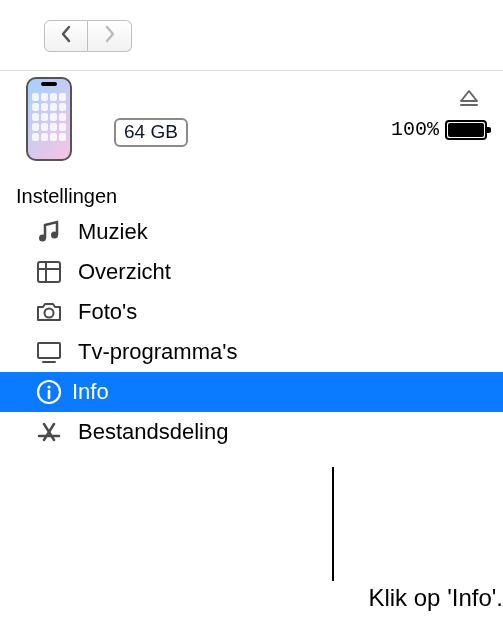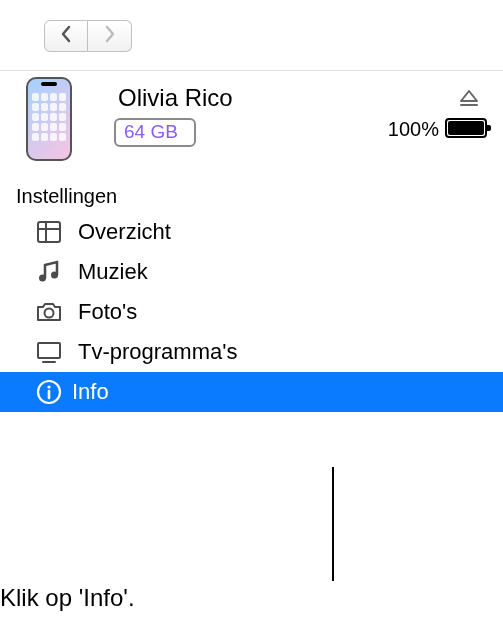--- a/index.html
+++ b/index.html
@@ -73,38 +73,40 @@
     top: 13px;
     font-size: 24px;
     font-weight: 400;
   }
   .capacity {
     position: absolute;
     left: 114px;
     top: 47px;
     border: 2px solid #8a8a8a;
     border-radius: 6px;
-    padding: 1px 16px 2px 8px;
+    padding: 1px 8px 2px 8px;
     font-size: 19px;
-    color: #8b5cf6;
+    color: #0f172a;
     font-weight: 500;
   }
 
   .eject {
     position: absolute;
     right: 22px;
     top: 14px;
     width: 24px; height: 24px;
   }
   .battery-area {
     position: absolute;
     right: 16px;
     top: 47px;
     display: flex;
+    align-items: center;
     gap: 6px;
+    font-family: Liberation Mono, monospace;
   }
   .battery-pct {
     font-size: 20px;
   }
   .battery-icon {
     width: 42px; height: 20px; position: relative;
     border: 2px solid #000; border-radius: 4px;
     box-sizing: border-box;
   }
   .battery-icon::after {
@@ -148,21 +150,21 @@
     top: 467px;
     width: 2px;
     height: 114px;
     background: #000;
   }
   .callout-text {
     position: absolute;
     left: 0;
     right: 0;
     top: 584px;
-    text-align: left;
+    text-align: right;
     font-size: 24px;
   }
 </style>
 </head>
 <body>
 
 <div class="toolbar">
   <div class="nav-buttons">
     <div class="nav-btn">
       <span class="icon">
@@ -199,21 +201,20 @@
       <span></span>
         <span></span>
         <span></span>
         <span></span>
       <span></span>
         <span></span>
         <span></span>
         <span></span>
     </div>
   </div>
-  <div class="device-name">Olivia Rico</div>
   <div class="capacity">64 GB</div>
 
   <div class="eject">
     <svg viewBox="0 0 24 24">
         <path d="M4 16 L12 6 L20 16 Z" fill="none" stroke="#666" stroke-width="2" stroke-linejoin="round"></path>
         <line x1="4" y1="20" x2="20" y2="20" stroke="#666" stroke-width="2" stroke-linecap="round"></line>
       </svg>
   </div>
 
   <div class="battery-area">
@@ -223,40 +224,40 @@
       </span>
   </div>
 </div>
 
 <div class="section-title">Instellingen</div>
 
 <ul class="settings">
     <li>
       <span class="icon">
         <svg width="28" height="28" viewBox="0 0 28 28">
+        <path d="M10 20 V7 L22 4 V17" fill="none" stroke="#4a4a4a" stroke-width="2.5" stroke-linecap="round"></path>
+        <circle cx="7.5" cy="20" r="3.5" fill="#4a4a4a"></circle>
+        <circle cx="19.5" cy="17" r="3.5" fill="#4a4a4a"></circle>
+      </svg>
+      </span>
+      <span>Muziek</span>
+    </li>
+    <li>
+      <span class="icon">
+        <svg width="28" height="28" viewBox="0 0 28 28">
         <rect x="3" y="4" width="22" height="20" rx="2" fill="none" stroke="#4a4a4a" stroke-width="2"></rect>
         <line x1="3" y1="11" x2="25" y2="11" stroke="#4a4a4a" stroke-width="2"></line>
         <line x1="11" y1="4" x2="11" y2="24" stroke="#4a4a4a" stroke-width="2"></line>
       </svg>
       </span>
       <span>Overzicht</span>
     </li>
     <li>
       <span class="icon">
         <svg width="28" height="28" viewBox="0 0 28 28">
-        <path d="M10 20 V7 L22 4 V17" fill="none" stroke="#4a4a4a" stroke-width="2.5" stroke-linecap="round"></path>
-        <circle cx="7.5" cy="20" r="3.5" fill="#4a4a4a"></circle>
-        <circle cx="19.5" cy="17" r="3.5" fill="#4a4a4a"></circle>
-      </svg>
-      </span>
-      <span>Muziek</span>
-    </li>
-    <li>
-      <span class="icon">
-        <svg width="28" height="28" viewBox="0 0 28 28">
         <path d="M3 9 h5 l2 -3 h8 l2 3 h5 v13 h-22 Z" fill="none" stroke="#4a4a4a" stroke-width="2" stroke-linejoin="round"></path>
         <circle cx="14" cy="15" r="4.5" fill="none" stroke="#4a4a4a" stroke-width="2"></circle>
       </svg>
       </span>
       <span>Foto's</span>
     </li>
     <li>
       <span class="icon">
         <svg width="28" height="28" viewBox="0 0 28 28">
         <rect x="3" y="5" width="22" height="15" rx="1" fill="none" stroke="#4a4a4a" stroke-width="2"></rect>
@@ -268,16 +269,26 @@
     <li class="selected">
       <span class="icon">
         <svg width="28" height="28" viewBox="0 0 28 28">
         <circle cx="14" cy="14" r="11" fill="none" stroke="#ffffff" stroke-width="2.2"></circle>
         <circle cx="14" cy="9" r="1.6" fill="#ffffff"></circle>
         <line x1="14" y1="13" x2="14" y2="20" stroke="#ffffff" stroke-width="2.6" stroke-linecap="round"></line>
       </svg>
       </span>
       <span>Info</span>
     </li>
+    <li>
+      <span class="icon">
+        <svg width="28" height="28" viewBox="0 0 28 28">
+        <path d="M9 6 L19 22" stroke="#4a4a4a" stroke-width="2.5" stroke-linecap="round"></path>
+        <path d="M19 6 L9 22" stroke="#4a4a4a" stroke-width="2.5" stroke-linecap="round"></path>
+        <line x1="4" y1="18" x2="24" y2="18" stroke="#4a4a4a" stroke-width="2.5" stroke-linecap="round"></line>
+      </svg>
+      </span>
+      <span>Bestandsdeling</span>
+    </li>
   </ul>
 
 <div class="callout-line"></div>
 <div class="callout-text">Klik op 'Info'.</div>
 
 </body></html>

